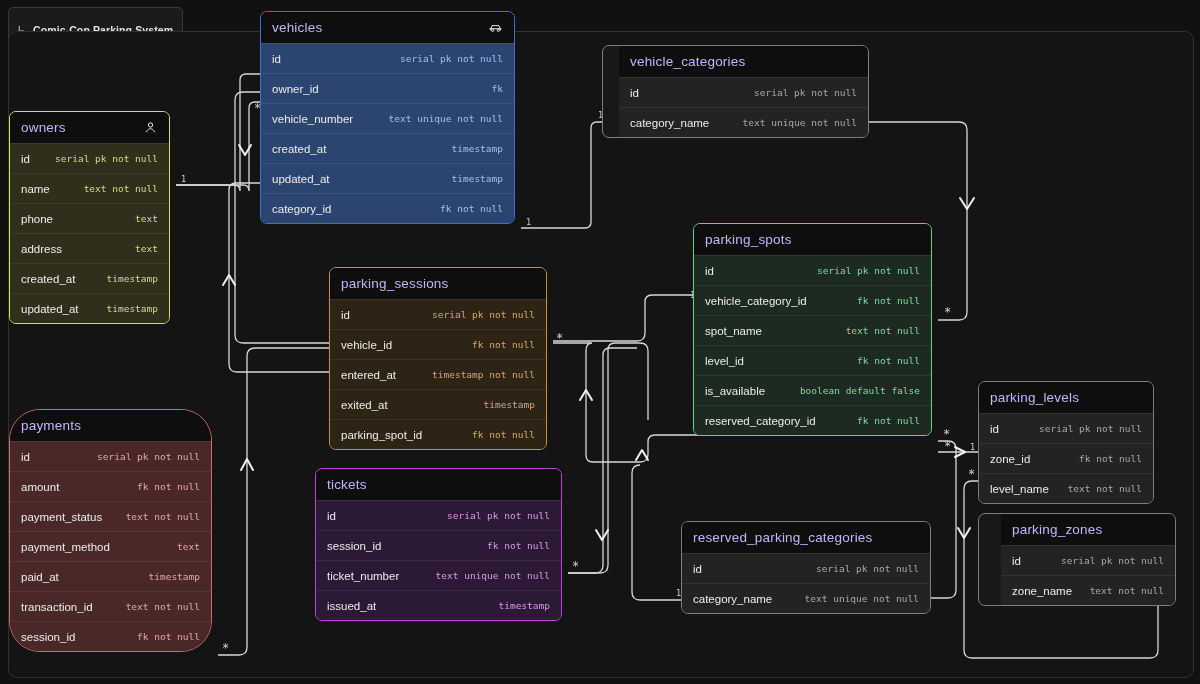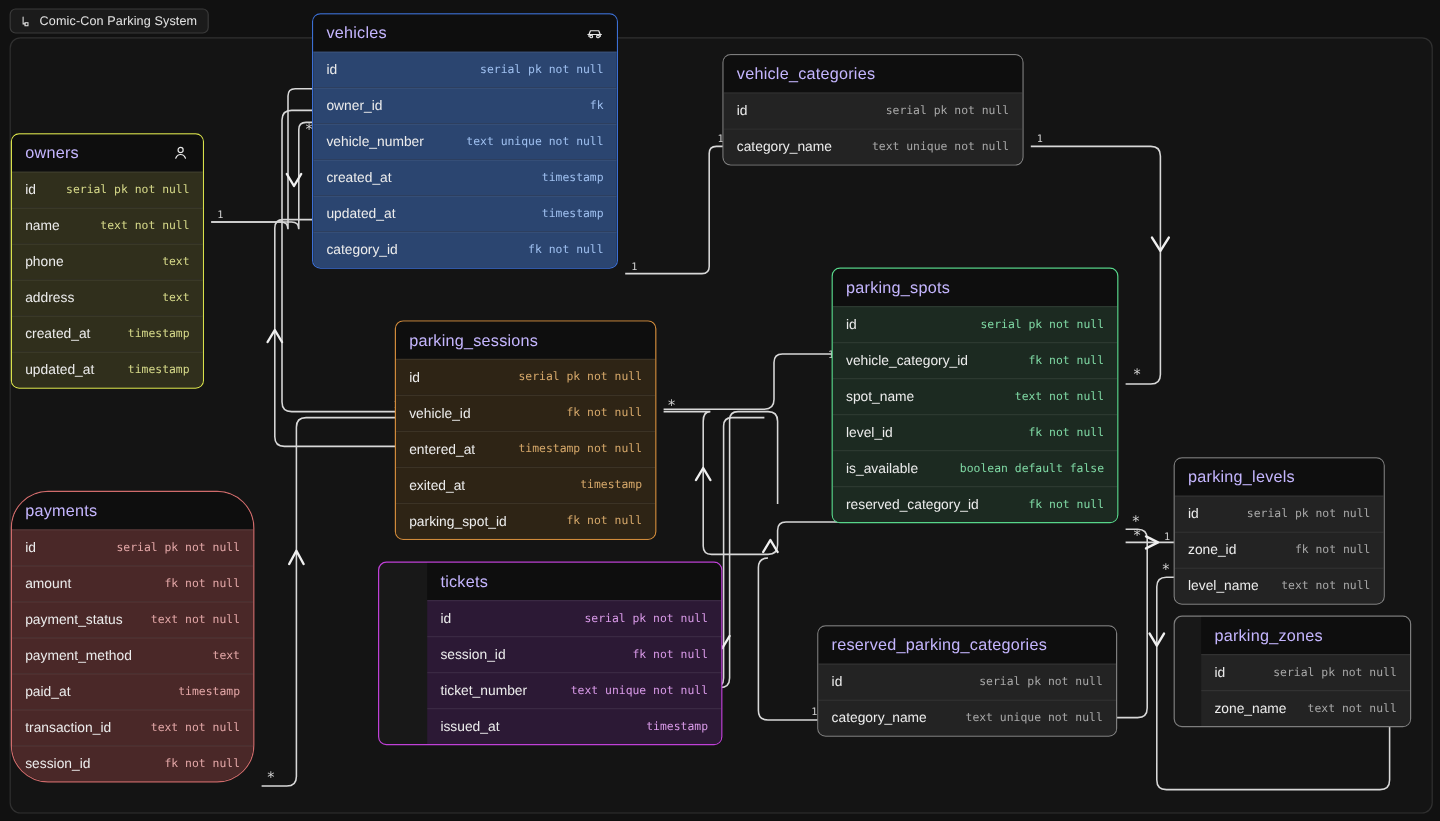--- a/index.html
+++ b/index.html
@@ -1,21 +1,21 @@
 <!DOCTYPE html>
 <html><head>
 <meta charset="utf-8">
 <style>
   html,body{margin:0;padding:0;background:#0d0d0d;}
   body{width:1200px;height:684px;font-family:"Liberation Sans",sans-serif;overflow:hidden;}
   #stage{position:relative;width:1200px;height:684px;background:#111111;}
 
   
   .title-tab{position:absolute;left:8px;top:7px;height:19px;display:flex;align-items:center;gap:5px;
-    padding:0 9px;border:1px solid #3a3a3a;border-radius:5px;background:#1b1b1b;}
+    padding:12px 9px;border:1px solid #3a3a3a;border-radius:5px;background:#1b1b1b;font-weight:bold;}
   .title-tab .tt-label{font-size:10.5px;color:#e4e4e4;letter-spacing:.1px;white-space:nowrap;}
   .tt-icon{width:10px;height:10px;display:block;}
 
   
   .canvas{position:absolute;left:8px;top:31px;width:1184px;height:645px;
     background:#141414;border:1px solid #303030;border-radius:9px;overflow:hidden;}
 
   
   #edges{position:absolute;left:0;top:0;width:1200px;height:684px;pointer-events:none;}
   .edge{fill:none;stroke:#d8d8d8;stroke-width:1.3;}
@@ -33,21 +33,21 @@
     height:29px;padding:0 11px;border-top:1px solid rgba(255,255,255,.07);}
   .tbl .col{font-size:11.5px;color:#ececec;white-space:nowrap;}
   .tbl .typ{font-family:"DejaVu Sans Mono",monospace;font-size:9.5px;white-space:nowrap;text-align:right;}
 
   
   .t-blue  {border-color:#3b6fd4;} .t-blue  .row{background:#2b4570;} .t-blue  .typ{color:#9fc0f0;}
   .t-yellow{border-color:#d8e04a;} .t-yellow .row{background:#302f1c;} .t-yellow .typ{color:#d7da8a;}
   .t-red   {border-color:#d06b6b;} .t-red   .row{background:#4a2828;} .t-red   .typ{color:#e3a7a7;}
   .t-amber {border-color:#d08a3a;} .t-amber .row{background:#2e2415;} .t-amber .typ{color:#d6a86a;}
   .t-green {border-color:#57d68a;} .t-green .row{background:#1c2a21;} .t-green .typ{color:#7fd9a4;}
-  .t-purple{border-color:#c040d8;padding-left:40px;} .t-purple .row{background:#2c1935;} .t-purple .typ{color:#d99ae8;}
+  .t-purple{border-color:#c040d8;} .t-purple .row{background:#2c1935;} .t-purple .typ{color:#d99ae8;}
   .t-gray  {border-color:#7d7d7d;} .t-gray  .row{background:#232323;} .t-gray  .typ{color:#a8a8a8;}
 </style>
 </head>
 <body>
 
 <div id="stage">
 
   <div class="title-tab">
     <svg class="tt-icon" viewBox="0 0 16 16">
       <path d="M2 2v9h3" fill="none" stroke="#e0e0e0" stroke-width="1.4" stroke-linecap="round"></path>
@@ -194,21 +194,21 @@
         </div>
         <div class="row">
           <span class="col">created_at</span>
           <span class="typ">timestamp</span>
         </div>
         <div class="row">
           <span class="col">updated_at</span>
           <span class="typ">timestamp</span>
         </div>
       </div>
-      <div class="tbl t-gray" style="left: 602px; top: 45px; width: 249px;">
+      <div class="tbl t-gray" style="left: 602px; top: 45px; width: 249px; padding-left: 16px;">
         <div class="hdr">
           <span class="tname">vehicle_categories</span>
         </div>
         <div class="row">
           <span class="col">id</span>
           <span class="typ">serial pk not null</span>
         </div>
         <div class="row">
           <span class="col">category_name</span>
           <span class="typ">text unique not null</span>

